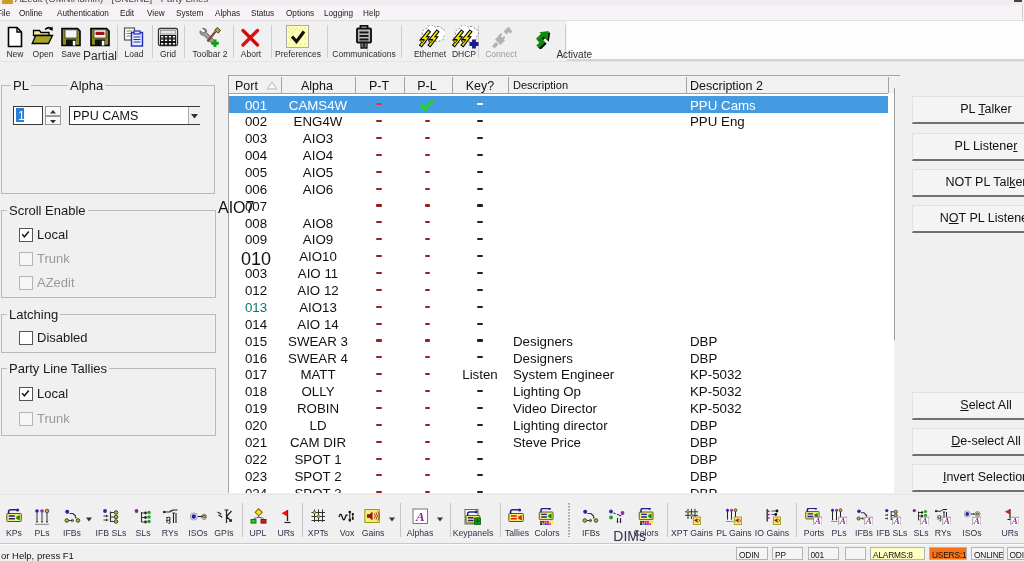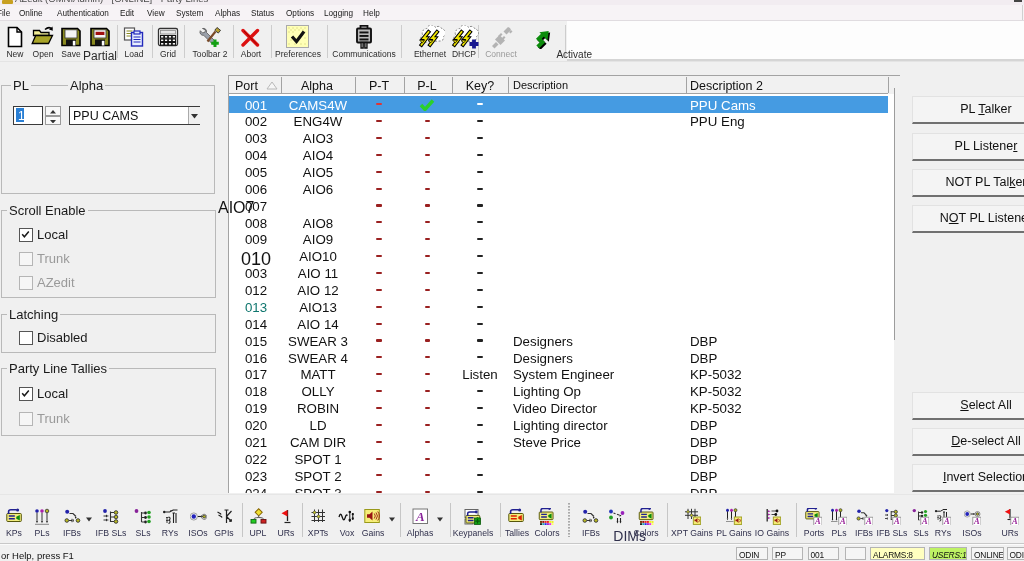--- a/index.html
+++ b/index.html
@@ -741,14 +741,14 @@
   </svg>
 <div class="abs" style="left:0px;top:543px;width:1024px;height:1px;background:#c8c8c8"></div>
 <div class="abs" style="left:0px;top:544px;width:1024px;height:1px;background:#fbfbfb"></div>
 <div class="abs" style="left:0;top:545px;width:1024px;height:16px;background:#f0f0f0"></div>
 <div class="abs" style="left:1px;top:550px;font-size:9.5px;color:#111;white-space:nowrap;">or Help, press F1</div>
 <div class="sb" style="left:736px;top:547px;width:31.5px;background:#f5f5f5;">ODIN</div>
 <div class="sb" style="left:772px;top:547px;width:31px;background:#f5f5f5;">PP</div>
 <div class="sb" style="left:807.5px;top:547px;width:31.5px;background:#f5f5f5;">001</div>
 <div class="sb" style="left:844.5px;top:547px;width:21px;background:#f5f5f5;"></div>
 <div class="sb" style="left:870px;top:547px;width:55px;background:#ffffc0;">ALARMS:8</div>
-<div class="sb" style="left:929px;top:547px;width:37.5px;background:#bef264;font-style:italic;">USERS:1</div>
+<div class="sb" style="left:929px;top:547px;width:37.5px;background:#f97316;">USERS:1</div>
 <div class="sb" style="left:971px;top:547px;width:32.5px;background:#f5f5f5;">ONLINE</div>
 <div class="sb" style="left:1006.5px;top:547px;width:20px;background:#f5f5f5;">ODIN</div>
 </body></html>

